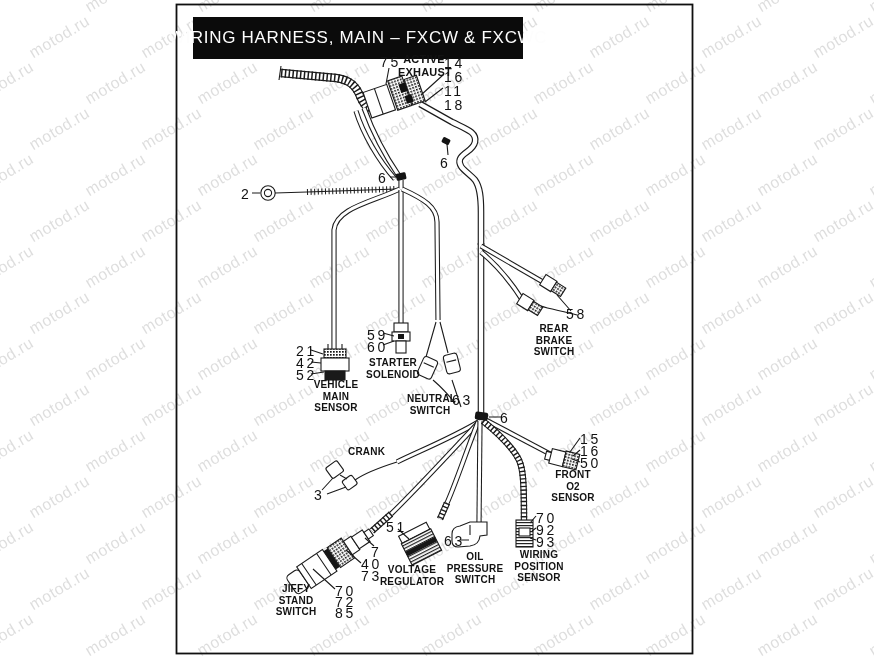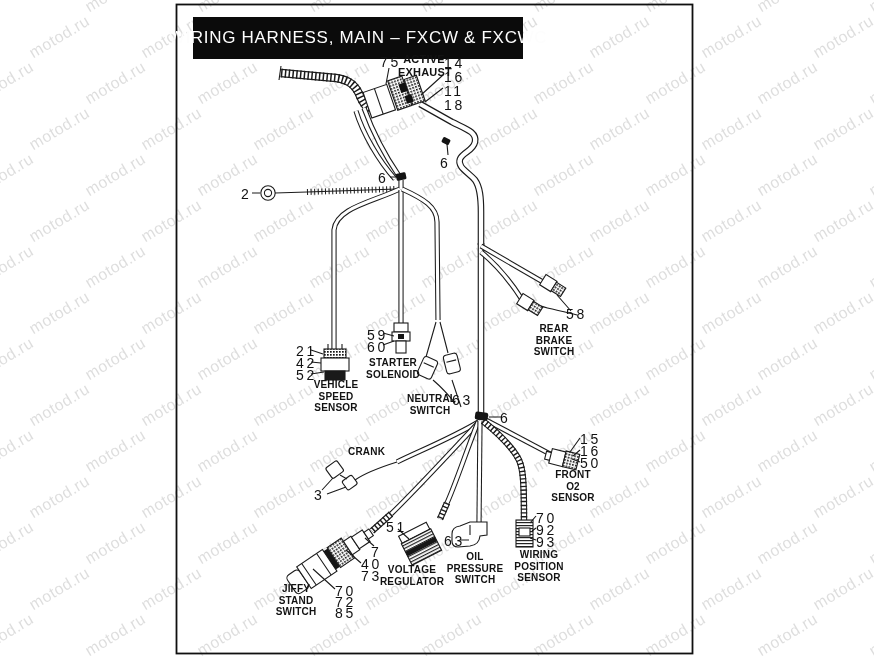--- a/index.html
+++ b/index.html
@@ -399,21 +399,21 @@
   <div class="cap" style="left:398px;top:53px;width:52px;font-size:11px;line-height:13px">
     <span>ACTIVE</span>
     <span>EXHAUST</span>
   </div>
   <div class="cap" style="left:364px;top:357px;width:58px">
     <span>STARTER</span>
     <span>SOLENOID</span>
   </div>
   <div class="cap" style="left:310px;top:379px;width:52px">
     <span>VEHICLE</span>
-    <span>SPEED</span>
+    <span>MAIN</span>
     <span>SENSOR</span>
   </div>
   <div class="cap" style="left:407px;top:393px;width:46px">
     <span>NEUTRAL</span>
     <span>SWITCH</span>
   </div>
   <div class="cap" style="left:530px;top:323px;width:48px">
     <span>REAR</span>
     <span>BRAKE</span>
     <span>SWITCH</span>

